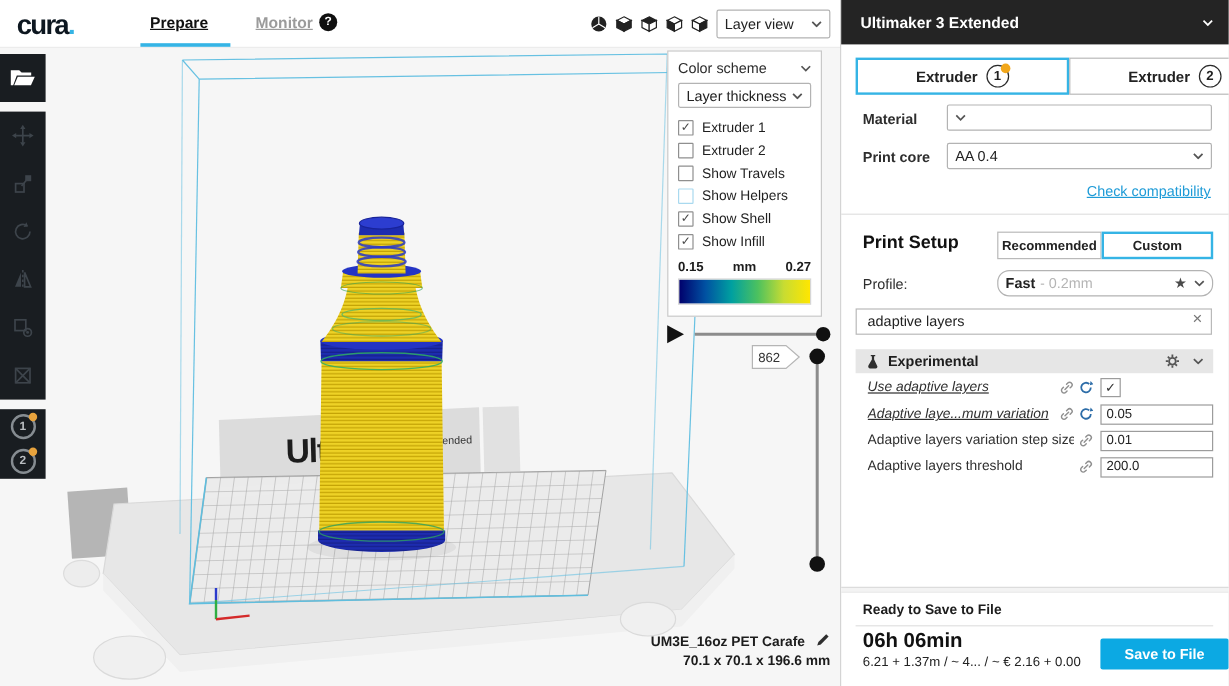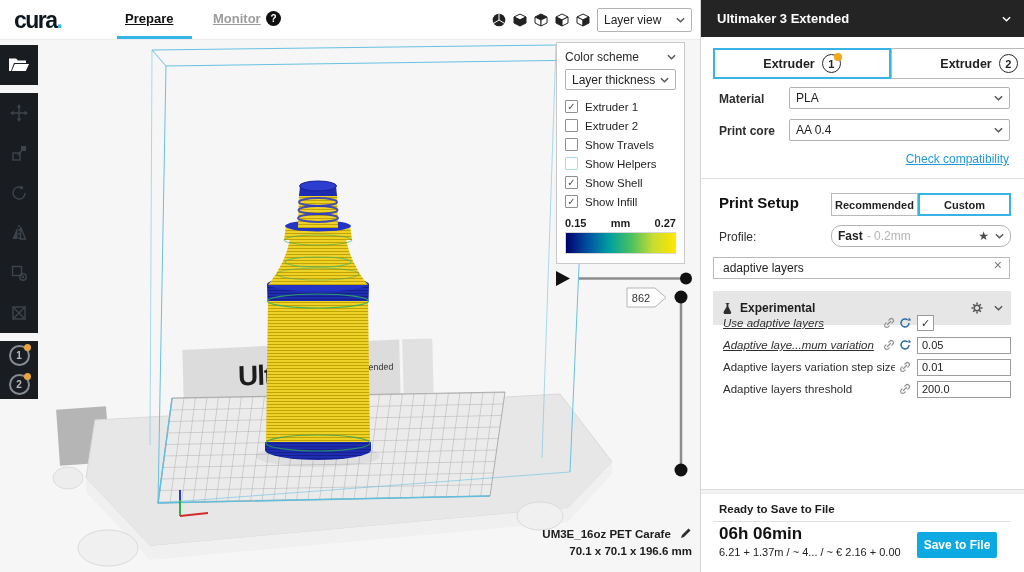--- a/index.html
+++ b/index.html
@@ -84,39 +84,39 @@
           justify-content:center;font-size:11px;font-weight:bold;color:#222;cursor:pointer;}
   .segBtn.active{border:2px solid #35b4e5;}
   #profileSel{height:22px;border-radius:10px;}
   #profileSel .det{color:#b5b5b5;margin-left:4px;}
   #profileSel .star{color:#4a4a4a;font-size:12px;margin:0 6px 0 4px;cursor:pointer;}
   #searchBox{left:12px;top:257px;width:297px;height:22px;border:1px solid #b9b9b9;background:#fff;
              display:flex;padding:0 7px;}
   #searchBox input{flex:1;border:none;outline:none;font-size:12px;color:#222;
                    font-family:"Liberation Sans",sans-serif;background:transparent;}
   #searchBox .x{color:#777;font-size:14px;cursor:pointer;line-height:1;}
-  #expHdr{left:12px;top:291px;width:298px;height:34px;background:#e6e6e6;display:flex;align-items:center;
+  #expHdr{left:12px;top:291px;width:298px;height:20px;background:#e6e6e6;display:flex;align-items:center;
           padding:0 8px;cursor:pointer;}
   #expHdr .ttl{font-size:12px;font-weight:bold;color:#1d1d1d;margin-left:6px;flex:1;}
   .setRow{left:22px;width:288px;height:18px;display:flex;align-items:center;}
   .setRow .lbl{font-size:11.5px;color:#2f2f2f;flex:1;white-space:nowrap;overflow:hidden;}
   .setRow .lbl.it{font-style:italic;text-decoration:underline;}
   .setRow .ic{flex:none;margin-left:4px;cursor:pointer;display:flex;}
   .setRow .ctrl{flex:none;width:94px;margin-left:6px;display:flex;}
   .setInput{width:94px;height:17px;border:1px solid #9c9c9c;font-size:11px;color:#222;padding:0 4px;
             font-family:"Liberation Sans",sans-serif;outline:none;background:#fff;}
   .setCb{width:17px;height:16px;border:1px solid #9c9c9c;background:#fff;display:flex;align-items:center;
          justify-content:center;font-size:11px;color:#333;cursor:pointer;}
   #botDivider{left:0;top:489px;width:324px;height:5px;background:#f3f3f3;
               border-top:1px solid #dcdcdc;border-bottom:1px solid #ebebeb;}
   #statusTxt{left:18px;top:503px;font-size:11.5px;font-weight:bold;color:#1d1d1d;}
   #footHr{left:12px;top:521px;width:298px;}
   #timeTxt{left:18px;top:524px;font-size:17px;font-weight:bold;color:#111;}
   #costTxt{left:18px;top:546px;font-size:11px;color:#222;}
-  #saveBtn{left:216px;top:532px;width:80px;height:26px;background:#0ca9e3;color:#fff;font-size:12px;
+  #saveBtn{left:216px;top:532px;width:107px;height:26px;background:#0ca9e3;color:#fff;font-size:12px;
            font-weight:bold;display:flex;align-items:center;justify-content:center;border-radius:2px;cursor:pointer;}
 </style>
 </head>
 <body>
 
 <div id="app">
 
   <svg id="scene" class="abs" viewBox="0 0 700 572" width="700" height="572">
     <defs>
       <pattern id="grid" width="11.5" height="11.5" patternUnits="userSpaceOnUse" patternTransform="matrix(1,-0.018,-0.133,1,172,398)">
@@ -389,21 +389,20 @@
       <div class="extTab">
         <span>Extruder</span>
         <span class="numCircle">
             <span>2</span>
           </span>
       </div>
     </div>
 
     <div class="fieldLbl abs" style="left:18px;top:92px;">Material</div>
     <div class="sel abs" style="left:88px;top:87px;width:221px;height:22px;">
-      <span class="grow">PLA</span>
       <svg class="chev" viewBox="0 0 10 6">
           <path d="M1 1 L5 5 L9 1"></path>
         </svg>
     </div>
 
     <div class="fieldLbl abs" style="left:18px;top:124px;">Print core</div>
     <div class="sel abs" style="left:88px;top:119px;width:221px;height:22px;">
       <span class="grow">AA 0.4</span>
       <svg class="chev" viewBox="0 0 10 6">
           <path d="M1 1 L5 5 L9 1"></path>

